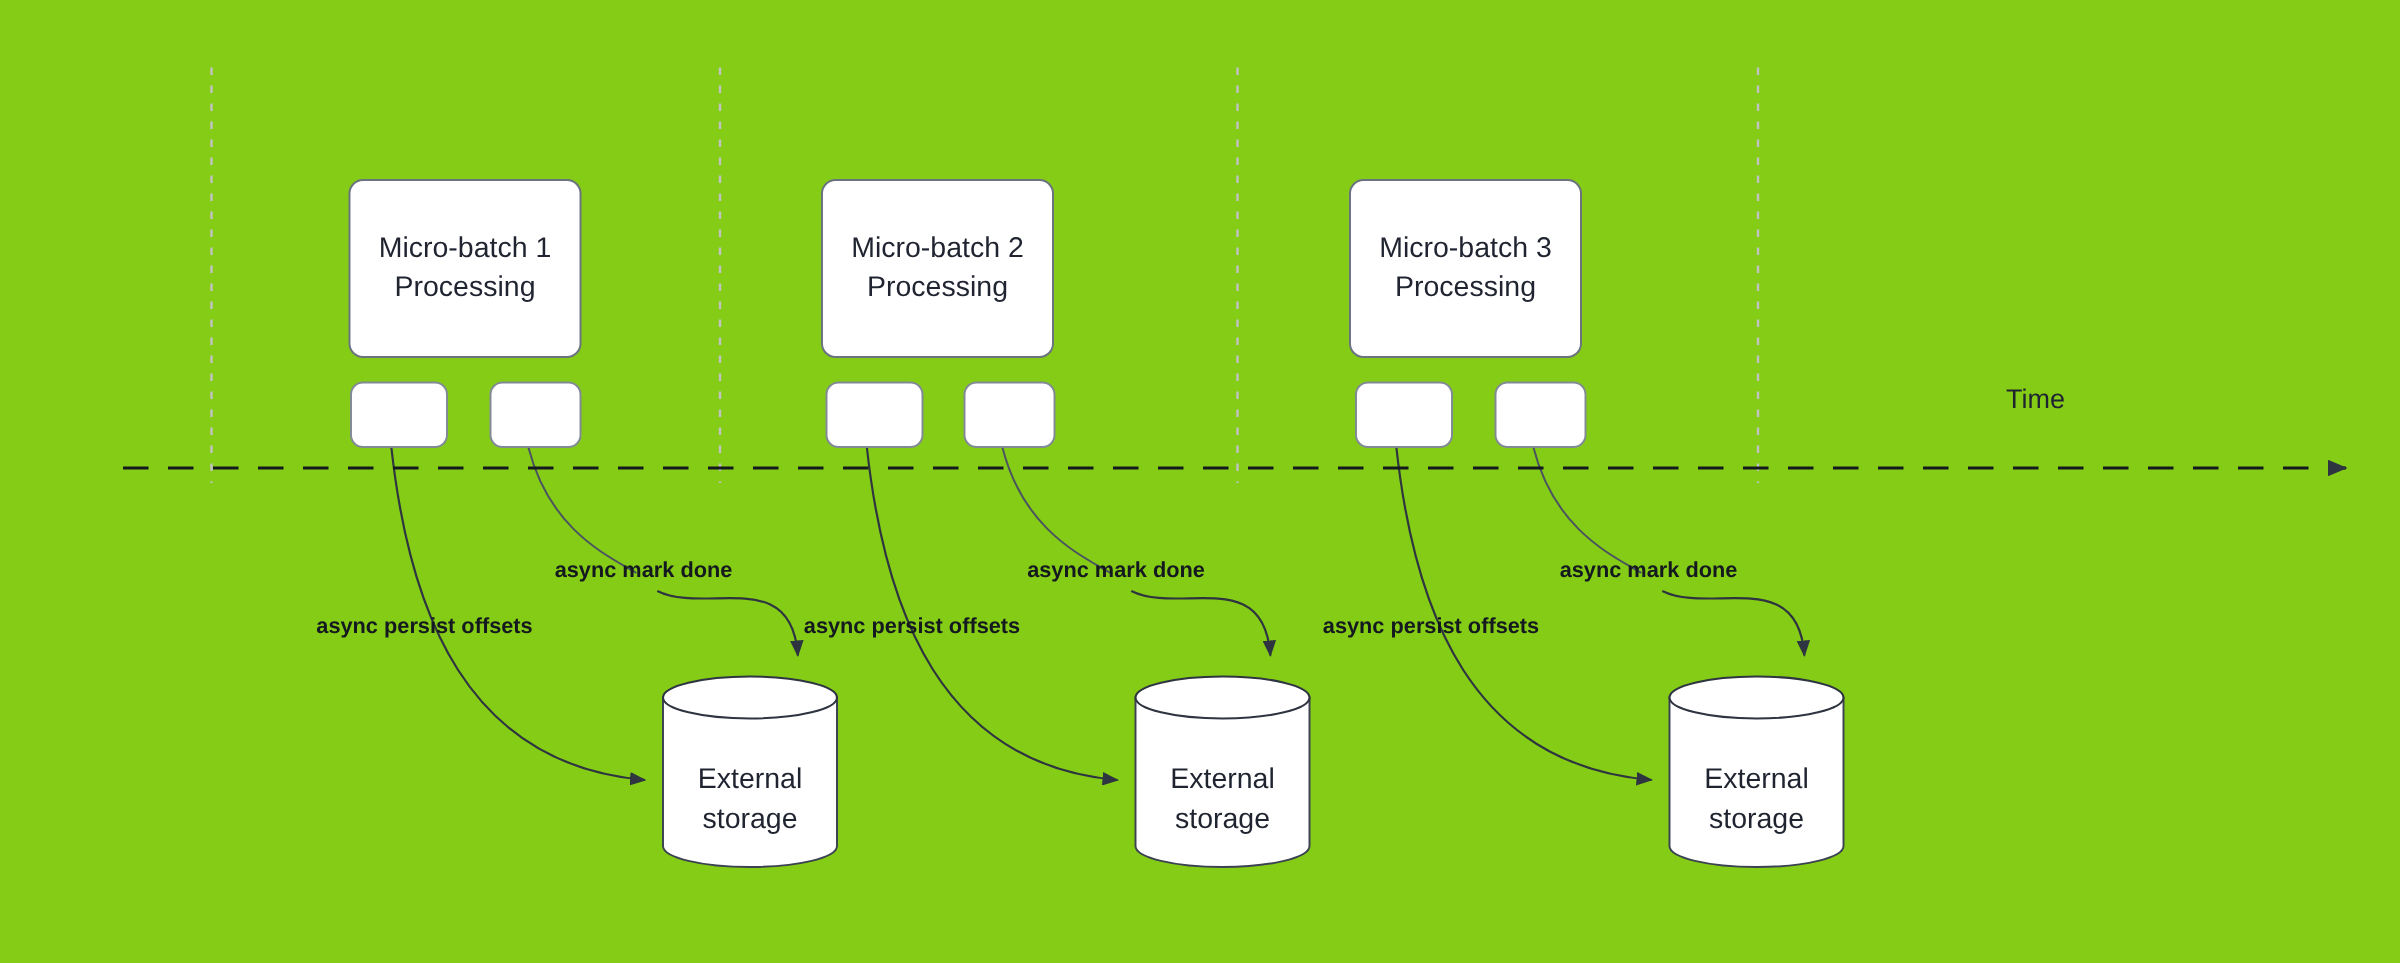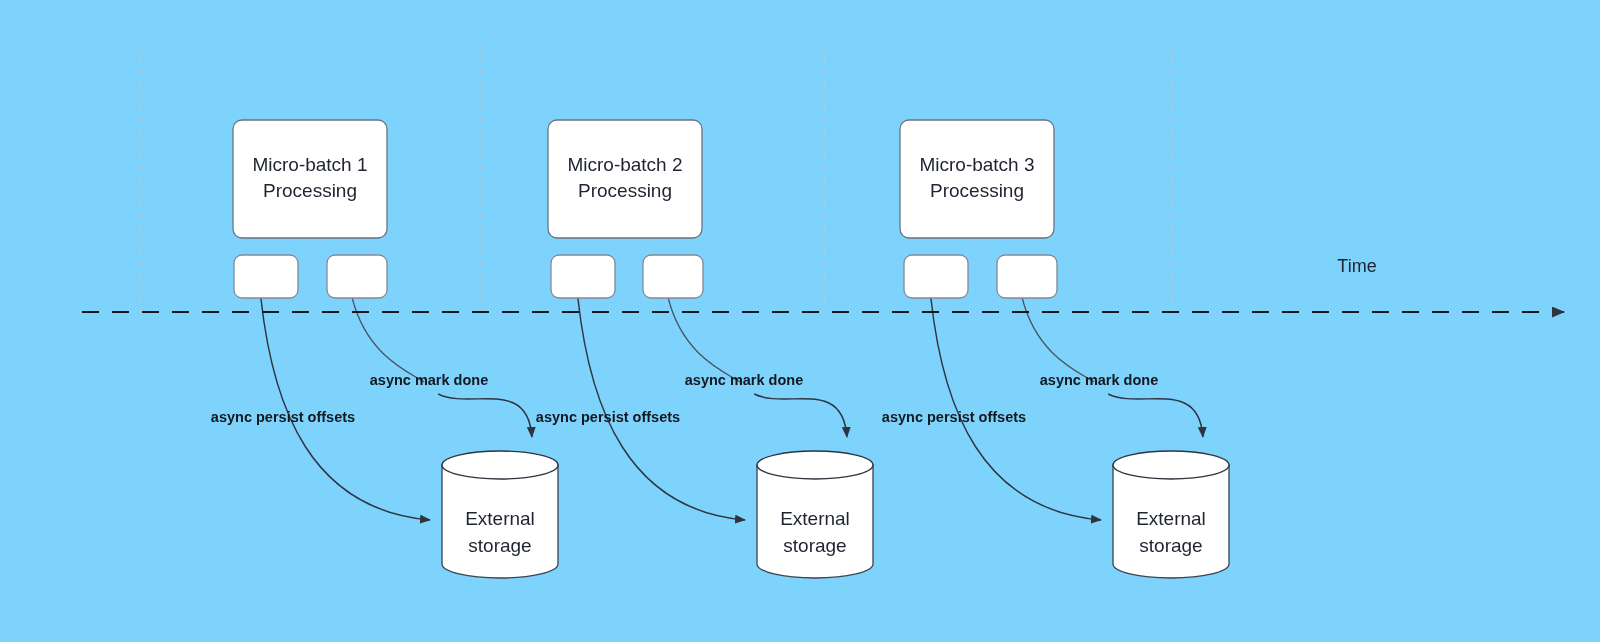--- a/index.html
+++ b/index.html
@@ -10,21 +10,21 @@
   body {
     width: 1600px;
     height: 642px;
     font-family: "Liberation Sans", sans-serif;
     overflow: hidden;
   }
   #diagram-root {
     position: relative;
     width: 1600px;
     height: 642px;
-    background: #7dd3fc;
+    background: #84cc16;
   }
   svg.canvas {
     position: absolute;
     left: 0;
     top: 0;
     width: 1600px;
     height: 642px;
   }
   .node-text {
     font-family: "Liberation Sans", sans-serif;

